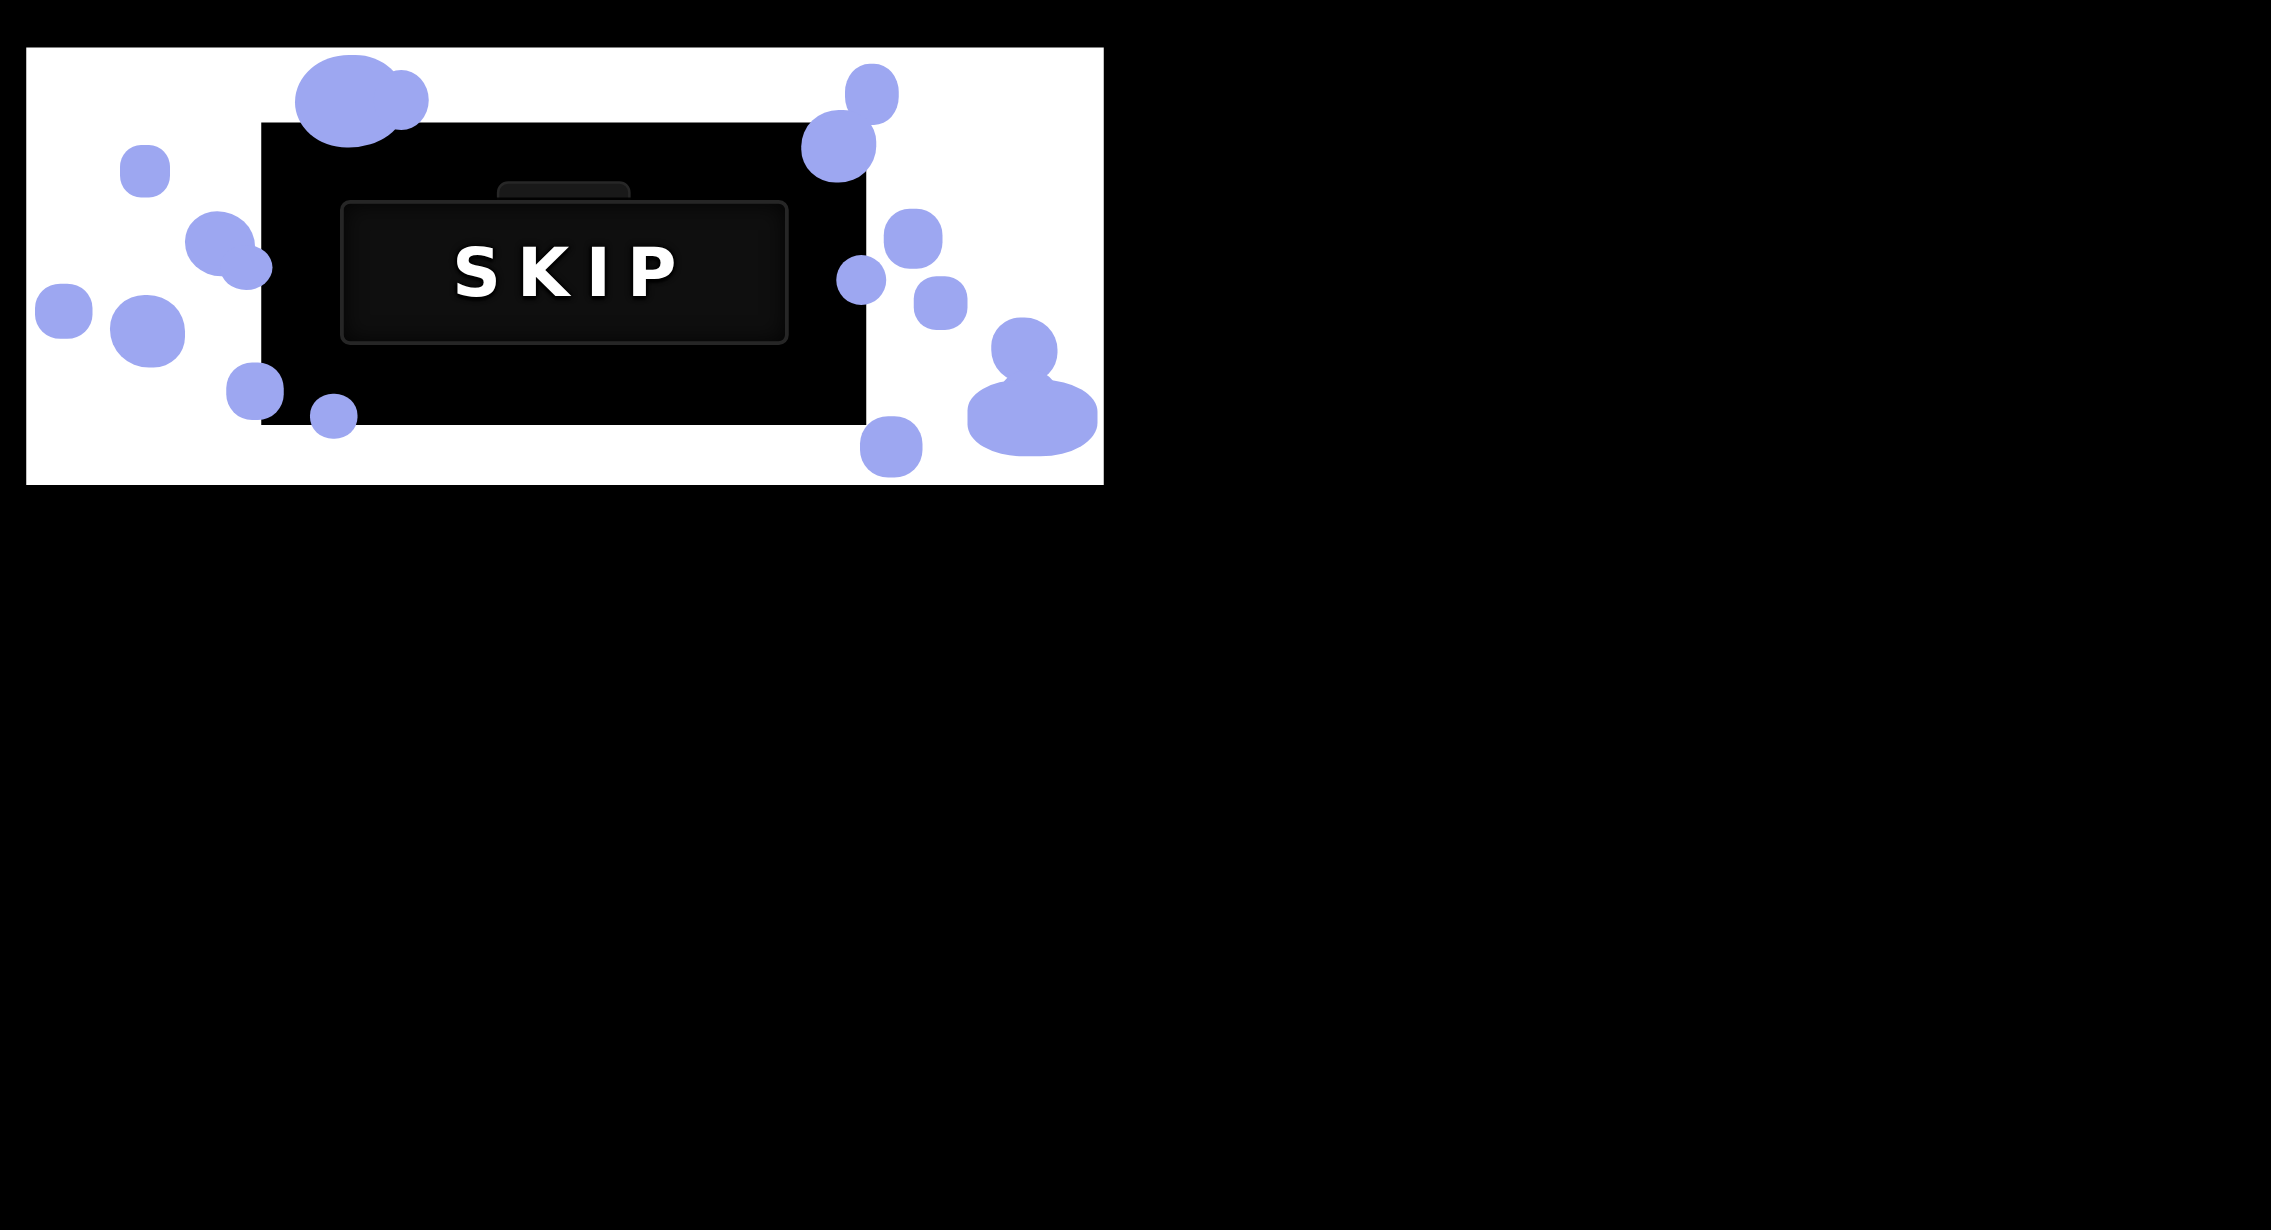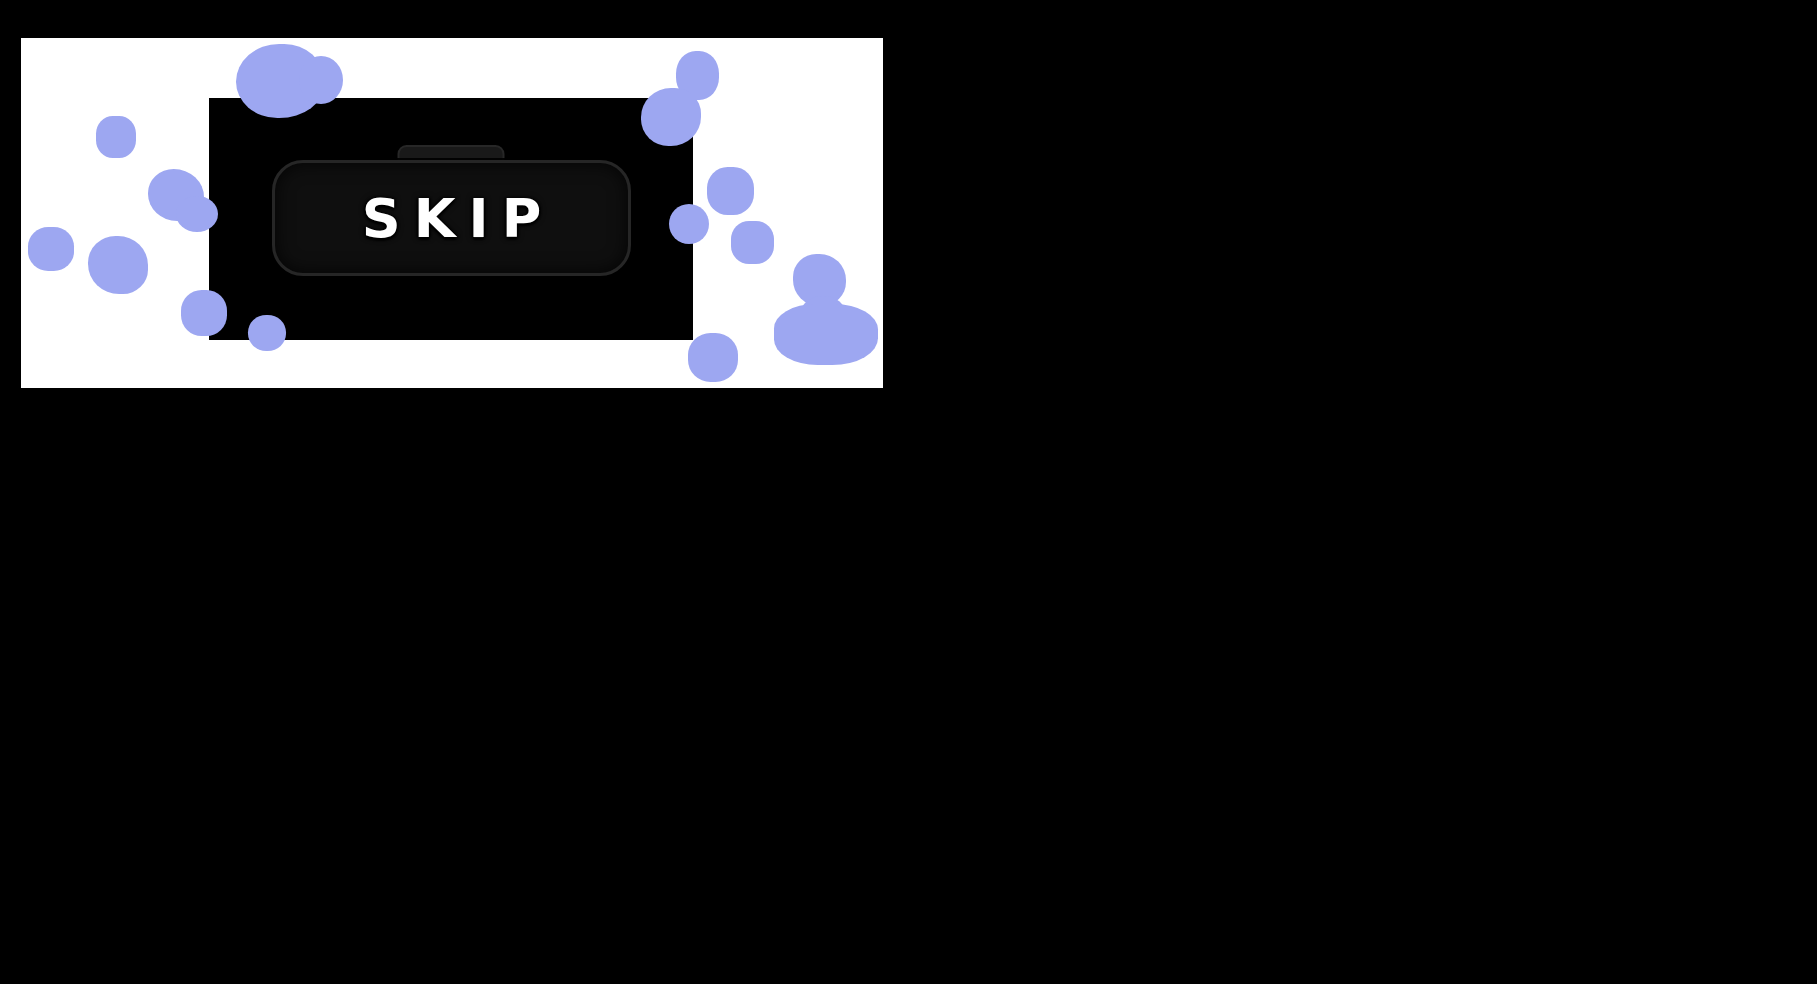--- a/index.html
+++ b/index.html
@@ -55,21 +55,21 @@
 
   .skip-btn {
     position: absolute;
     left: 63px;
     top: 62px;
     width: 359px;
     height: 116px;
     z-index: 2;
     background: var(--button-bg, #0f0f0f);
     border: 3px solid var(--button-border, #262626);
-    border-radius: 31px;
+    border-radius: 8px;
     box-shadow: 0 0 0 2px rgba(0,0,0,0.9), inset 0 0 18px rgba(0,0,0,0.8);
     color: var(--button-text-color, #ffffff);
     font-family: "DejaVu Sans", sans-serif;
     font-weight: 800;
     font-size: 54px;
     letter-spacing: 13px;
     text-indent: 13px;
     display: flex;
     align-items: center;
     justify-content: center;

